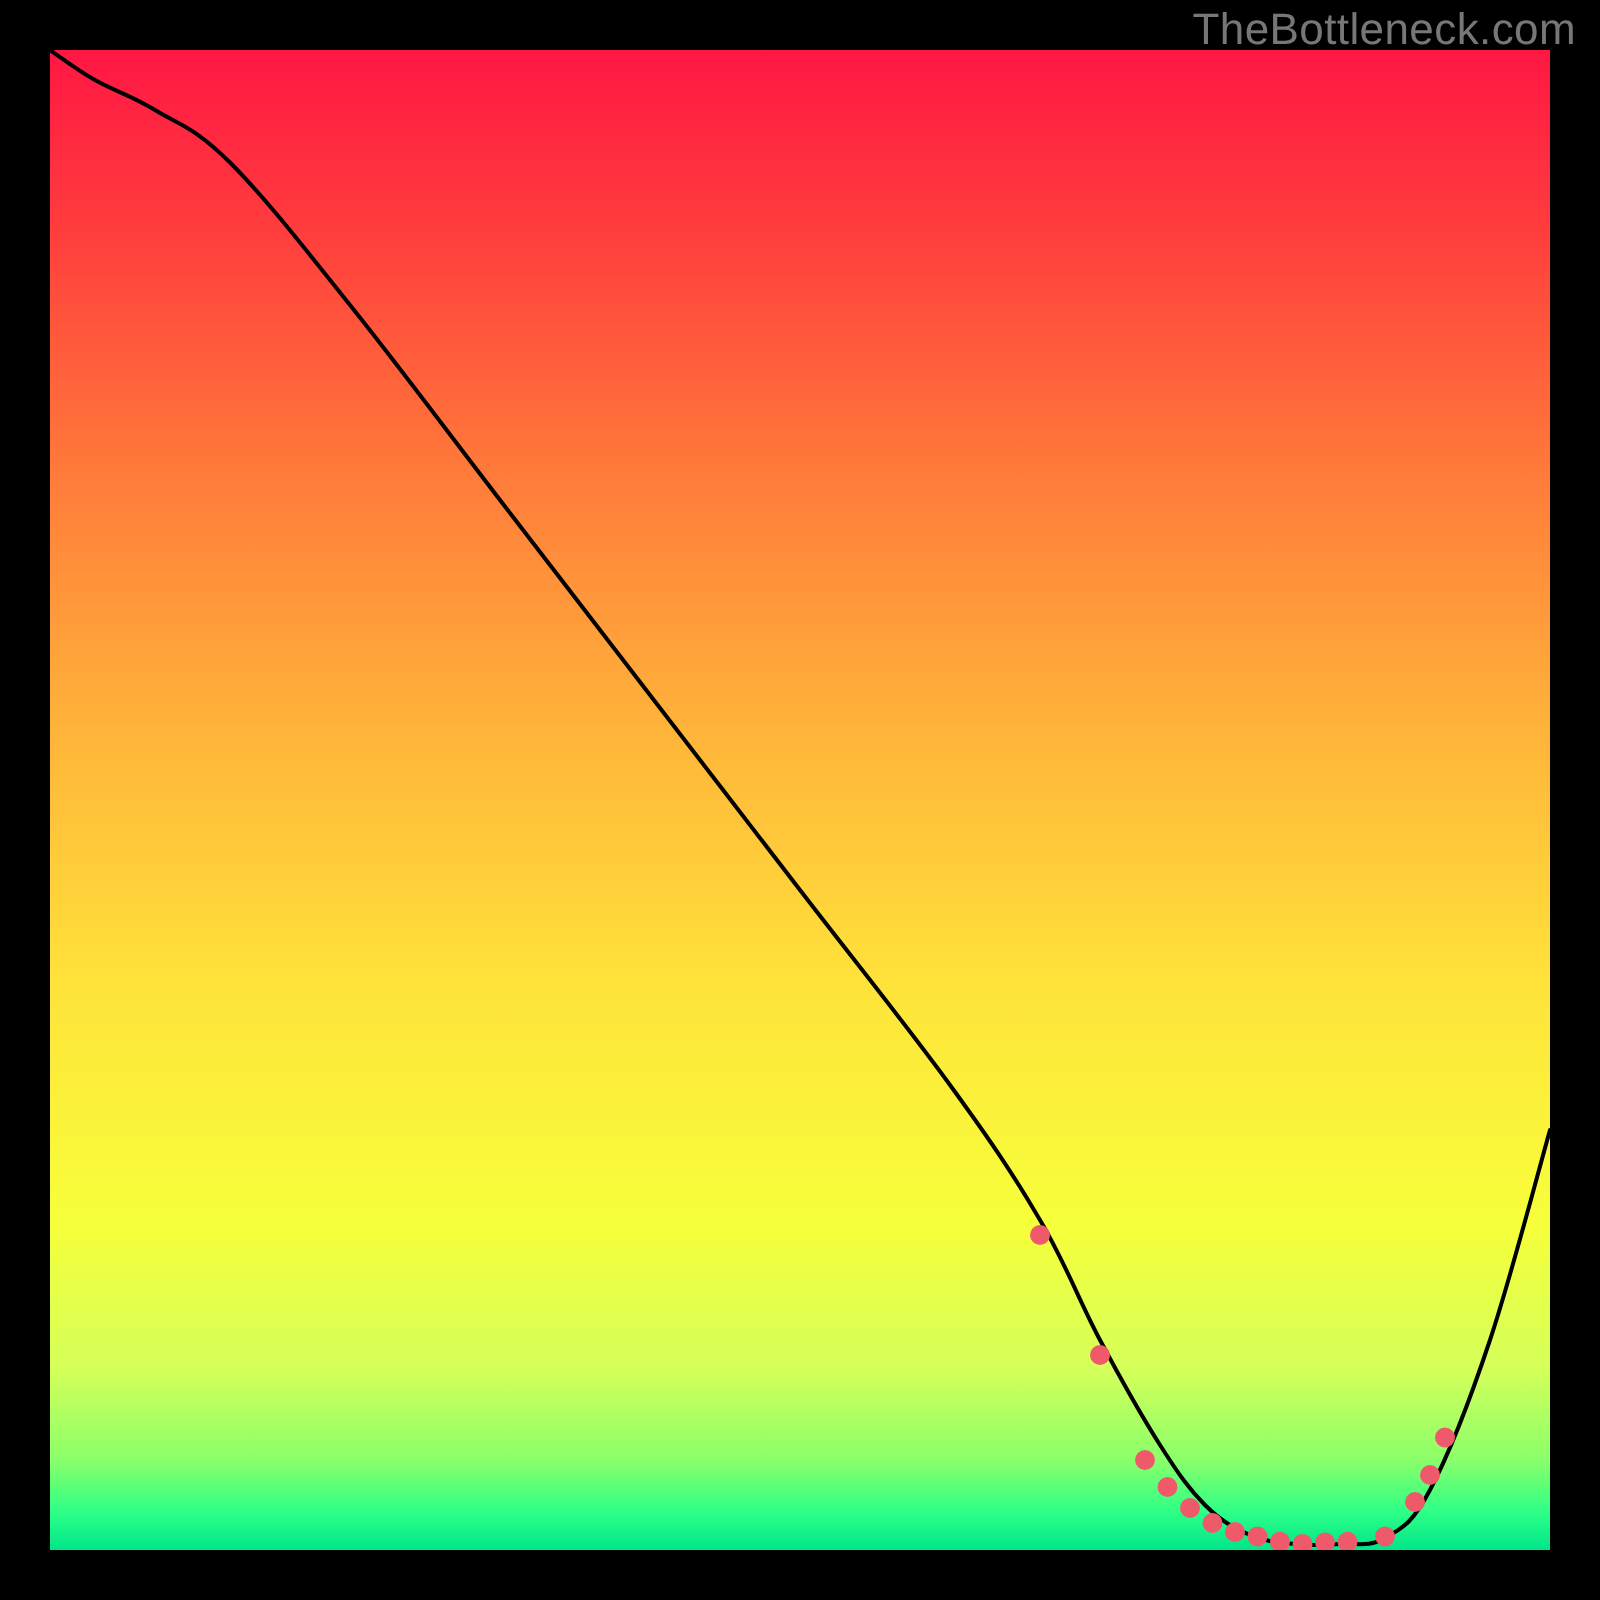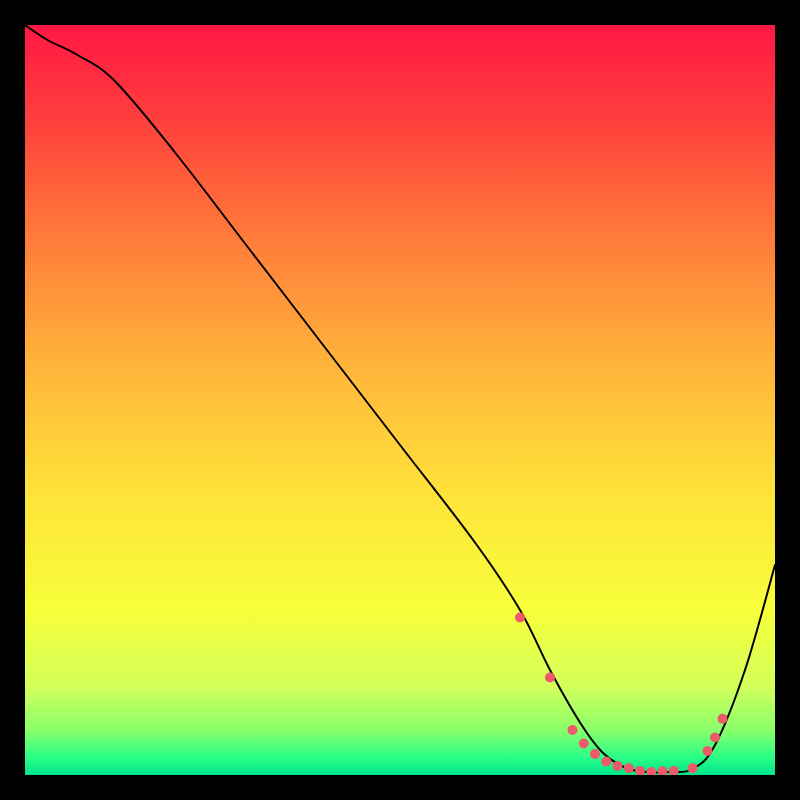--- a/index.html
+++ b/index.html
@@ -24,20 +24,21 @@
     left: 25px;
     top: 25px;
     width: 750px;
     height: 750px;
   }
   svg { display: block; }
 </style>
 </head>
 <body>
 <div class="container">
+  <div class="watermark">TheBottleneck.com</div>
   <div class="plot-area">
     <svg id="chart-svg" width="750" height="750" viewBox="0 0 750 750">
         <defs>
           <linearGradient id="bg-grad" x1="0" y1="0" x2="0" y2="1">
             <stop offset="0%" stop-color="#ff1744"></stop>
             <stop offset="12%" stop-color="#ff3d3d"></stop>
             <stop offset="28.000000000000004%" stop-color="#ff7a3a"></stop>
             <stop offset="45%" stop-color="#ffb33a"></stop>
             <stop offset="62%" stop-color="#ffe23a"></stop>
             <stop offset="78%" stop-color="#f7ff3a"></stop>

